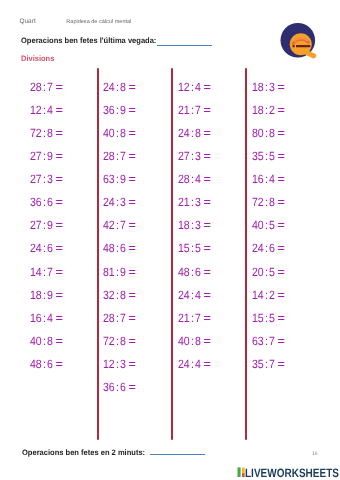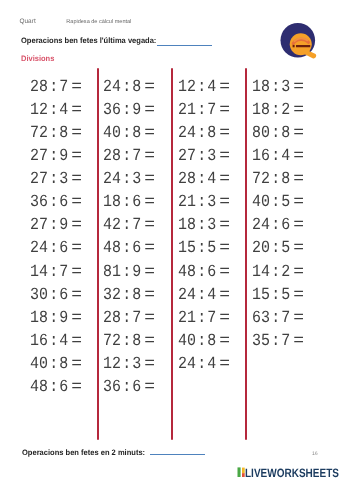--- a/index.html
+++ b/index.html
@@ -9,21 +9,21 @@
   .hdr2{position:absolute;top:19.2px;left:66.3px;font-size:5.55px;color:#6a6a6a;line-height:6px;}
   .title{position:absolute;top:36.4px;left:21px;font-size:7.9px;font-weight:bold;color:#1f1f1f;white-space:nowrap;}
   .title>span:first-child{display:inline-block;transform:scaleX(0.955);transform-origin:left center;}
   .blank{position:absolute;height:1px;background:#4e82bd;}
   #blank-top{left:156.5px;top:45.2px;width:55.3px;}
   #blank-bot{left:150.4px;top:453.6px;width:54.3px;}
   .divisions{position:absolute;top:54.4px;left:20.8px;font-size:7.9px;font-weight:bold;color:#d9536a;transform:scaleX(0.95);transform-origin:left center;}
   .cols{position:absolute;top:68px;left:0;width:340px;height:372px;}
   .vline{position:absolute;top:0;width:2.3px;height:372px;background:#b5283c;border-radius:1.2px;}
   .col{position:absolute;top:7.6px;width:78px;}
-  .row{height:23.14px;line-height:23.14px;font-size:17px;color:#404040;font-family:Liberation Mono, monospace;white-space:nowrap;}
+  .row{height:23.14px;line-height:23.14px;font-size:12px;color:#a21caf;font-family:Liberation Sans, sans-serif;white-space:nowrap;}
   .row>span{display:inline-block;transform:scaleX(0.88);transform-origin:left center;}
   .row i{font-style:normal;}
   .row i.op{margin:0 1.35px;}
   .row i.eq{margin-left:3.3px;display:inline-block;transform:scaleX(1.2);transform-origin:left center;}
   .foot{position:absolute;top:448.3px;left:21.9px;font-size:7.9px;font-weight:bold;color:#1f1f1f;white-space:nowrap;text-align:right;}
   .foot>span:first-child{display:inline-block;transform:scaleX(0.955);transform-origin:left center;}
   .pageno{position:absolute;top:452.2px;left:311.9px;font-size:5.2px;color:#8a8a8a;line-height:5px;}
   .lw{position:absolute;top:464.8px;left:235.6px;height:16px;}
   .lwbars{position:absolute;left:0;top:0.6px;}
   .lwtext{position:absolute;left:9.2px;top:0;font-family:"Liberation Sans",sans-serif;font-weight:bold;font-size:12.1px;color:#1b3b5f;letter-spacing:0px;white-space:nowrap;line-height:16px;transform:scaleX(0.827);transform-origin:left center;}
@@ -63,33 +63,32 @@
       <div class="col" style="left: 30px;">
         <div class="row"><span>28<i class="op">:</i>7<i class="eq">=</i></span></div>
         <div class="row"><span>12<i class="op">:</i>4<i class="eq">=</i></span></div>
         <div class="row"><span>72<i class="op">:</i>8<i class="eq">=</i></span></div>
         <div class="row"><span>27<i class="op">:</i>9<i class="eq">=</i></span></div>
         <div class="row"><span>27<i class="op">:</i>3<i class="eq">=</i></span></div>
         <div class="row"><span>36<i class="op">:</i>6<i class="eq">=</i></span></div>
         <div class="row"><span>27<i class="op">:</i>9<i class="eq">=</i></span></div>
         <div class="row"><span>24<i class="op">:</i>6<i class="eq">=</i></span></div>
         <div class="row"><span>14<i class="op">:</i>7<i class="eq">=</i></span></div>
-        <div class="row"><span>30<i class="op">:</i>6<i class="eq">=</i></span></div>
         <div class="row"><span>18<i class="op">:</i>9<i class="eq">=</i></span></div>
         <div class="row"><span>16<i class="op">:</i>4<i class="eq">=</i></span></div>
         <div class="row"><span>40<i class="op">:</i>8<i class="eq">=</i></span></div>
         <div class="row"><span>48<i class="op">:</i>6<i class="eq">=</i></span></div>
       </div>
       <div class="col" style="left: 103px;">
         <div class="row"><span>24<i class="op">:</i>8<i class="eq">=</i></span></div>
         <div class="row"><span>36<i class="op">:</i>9<i class="eq">=</i></span></div>
         <div class="row"><span>40<i class="op">:</i>8<i class="eq">=</i></span></div>
         <div class="row"><span>28<i class="op">:</i>7<i class="eq">=</i></span></div>
+        <div class="row"><span>63<i class="op">:</i>9<i class="eq">=</i></span></div>
         <div class="row"><span>24<i class="op">:</i>3<i class="eq">=</i></span></div>
-        <div class="row"><span>18<i class="op">:</i>6<i class="eq">=</i></span></div>
         <div class="row"><span>42<i class="op">:</i>7<i class="eq">=</i></span></div>
         <div class="row"><span>48<i class="op">:</i>6<i class="eq">=</i></span></div>
         <div class="row"><span>81<i class="op">:</i>9<i class="eq">=</i></span></div>
         <div class="row"><span>32<i class="op">:</i>8<i class="eq">=</i></span></div>
         <div class="row"><span>28<i class="op">:</i>7<i class="eq">=</i></span></div>
         <div class="row"><span>72<i class="op">:</i>8<i class="eq">=</i></span></div>
         <div class="row"><span>12<i class="op">:</i>3<i class="eq">=</i></span></div>
         <div class="row"><span>36<i class="op">:</i>6<i class="eq">=</i></span></div>
       </div>
       <div class="col" style="left: 177.9px;">
@@ -104,20 +103,21 @@
         <div class="row"><span>48<i class="op">:</i>6<i class="eq">=</i></span></div>
         <div class="row"><span>24<i class="op">:</i>4<i class="eq">=</i></span></div>
         <div class="row"><span>21<i class="op">:</i>7<i class="eq">=</i></span></div>
         <div class="row"><span>40<i class="op">:</i>8<i class="eq">=</i></span></div>
         <div class="row"><span>24<i class="op">:</i>4<i class="eq">=</i></span></div>
       </div>
       <div class="col" style="left: 252.4px;">
         <div class="row"><span>18<i class="op">:</i>3<i class="eq">=</i></span></div>
         <div class="row"><span>18<i class="op">:</i>2<i class="eq">=</i></span></div>
         <div class="row"><span>80<i class="op">:</i>8<i class="eq">=</i></span></div>
+        <div class="row"><span>35<i class="op">:</i>5<i class="eq">=</i></span></div>
         <div class="row"><span>16<i class="op">:</i>4<i class="eq">=</i></span></div>
         <div class="row"><span>72<i class="op">:</i>8<i class="eq">=</i></span></div>
         <div class="row"><span>40<i class="op">:</i>5<i class="eq">=</i></span></div>
         <div class="row"><span>24<i class="op">:</i>6<i class="eq">=</i></span></div>
         <div class="row"><span>20<i class="op">:</i>5<i class="eq">=</i></span></div>
         <div class="row"><span>14<i class="op">:</i>2<i class="eq">=</i></span></div>
         <div class="row"><span>15<i class="op">:</i>5<i class="eq">=</i></span></div>
         <div class="row"><span>63<i class="op">:</i>7<i class="eq">=</i></span></div>
         <div class="row"><span>35<i class="op">:</i>7<i class="eq">=</i></span></div>
       </div>

